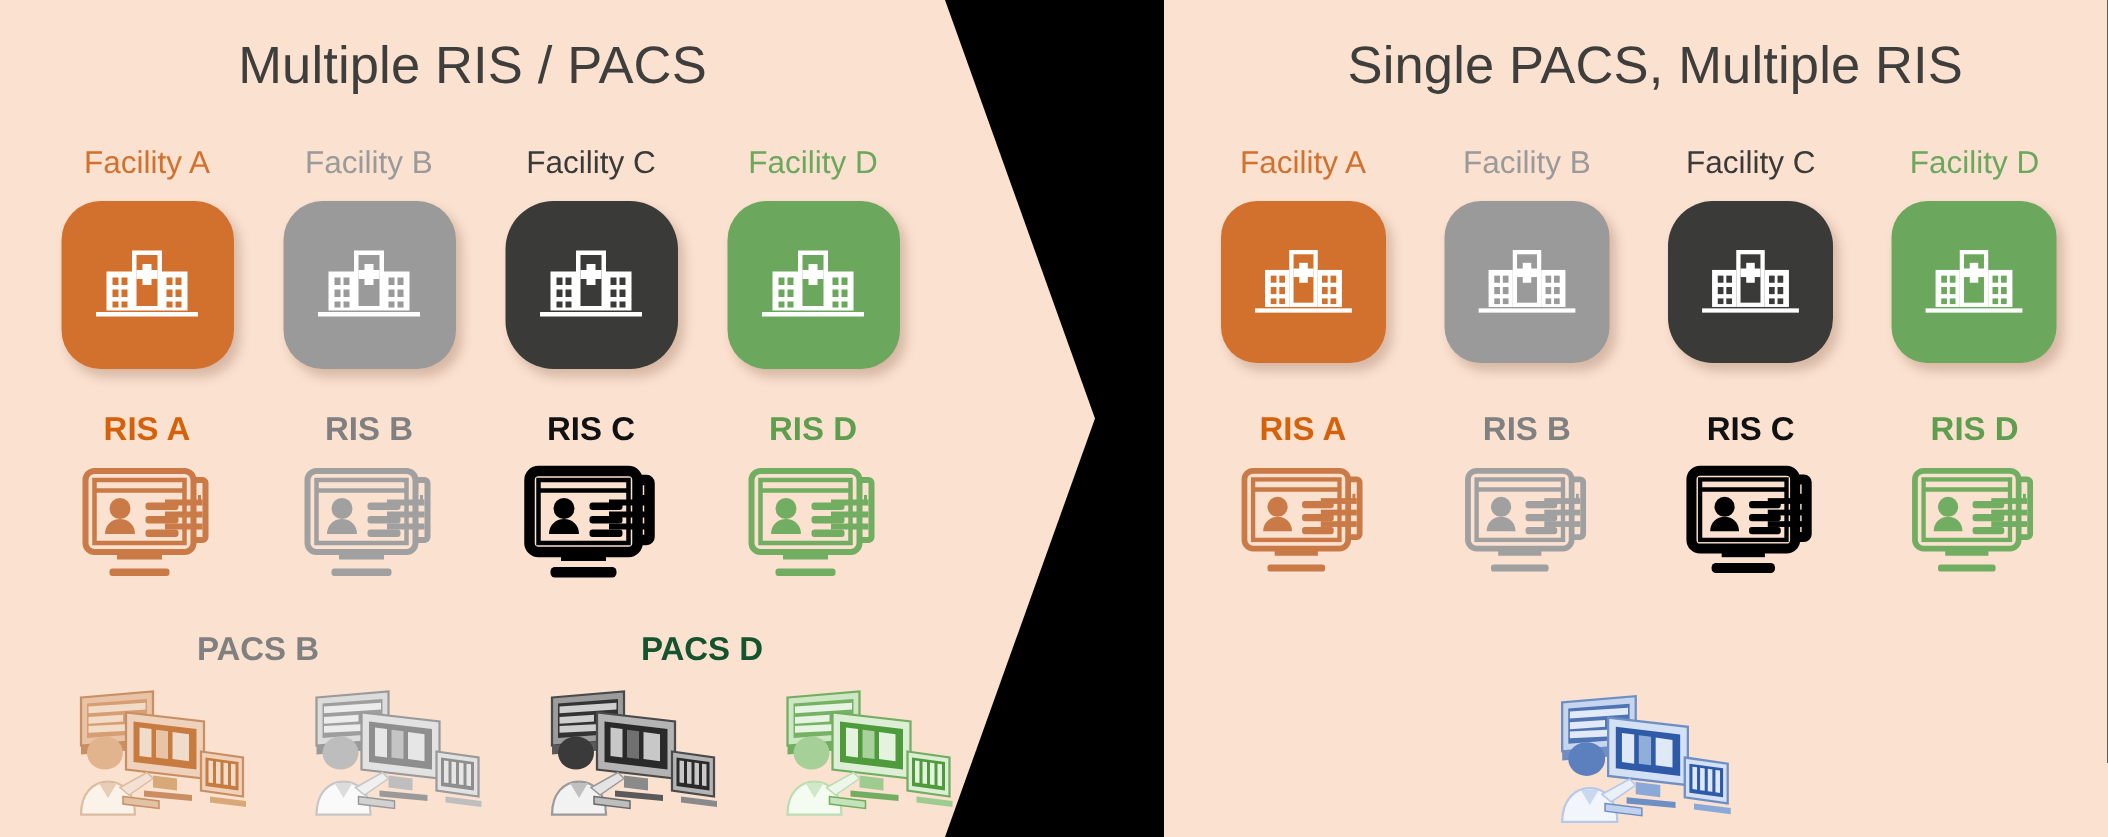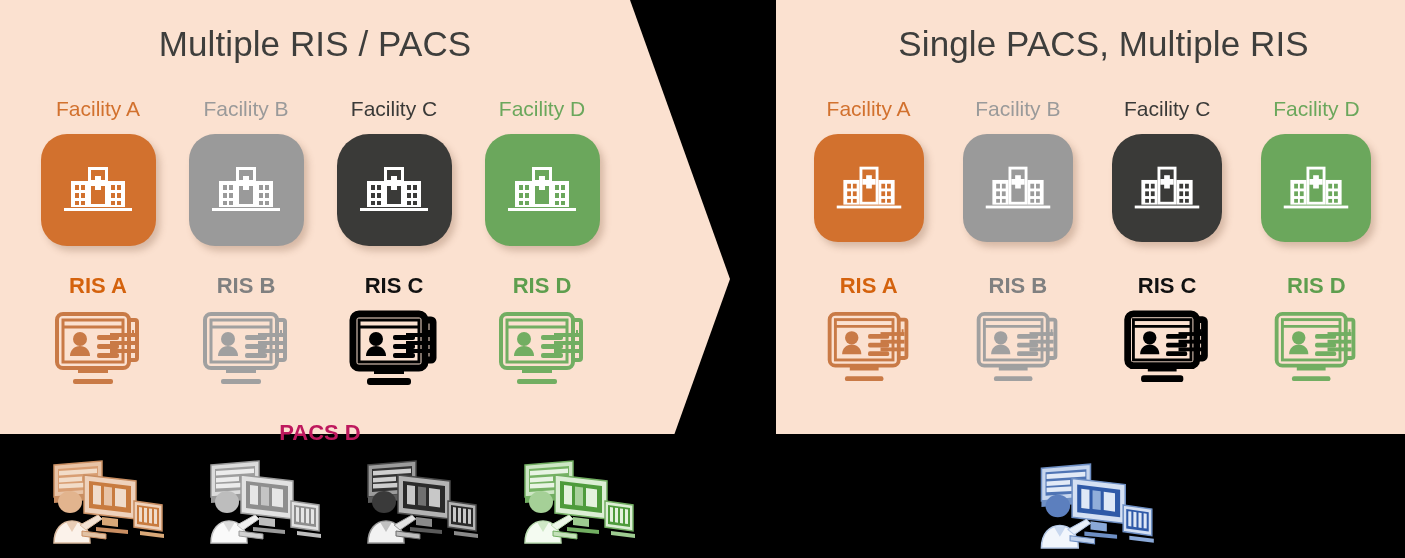--- a/index.html
+++ b/index.html
@@ -11,21 +11,21 @@
   }
   #stage {
     position: relative;
     width: 1405px; height: 558px;
     background: #000000;
   }
 
   
   .panel {
     position: absolute;
-    top: 0; height: 434px;
+    top: 0; height: 558px;
     background: #FBE1D0;
   }
   #panel-left {
     left: 0; width: 730px;
     clip-path: polygon(0 0, 630px 0, 730px 279px, 630px 558px, 0 558px);
   }
   #panel-right {
     left: 776px; width: 629px;
   }
 
@@ -389,21 +389,24 @@
             <rect x="62" y="43" width="25" height="4"></rect>
             <rect x="30" y="62" width="30" height="5"></rect>
             <rect x="25" y="73" width="40" height="5" rx="2"></rect>
           </g>
         </svg>
       </div>
     </div>
 
     <div class="row row-pacs-labels">
       <div class="col">
-        <span class="pacs-label" style="color:#be185d">PACS D</span>
+        <span class="pacs-label" style="color:#808080">PACS B</span>
+      </div>
+      <div class="col">
+        <span class="pacs-label" style="color:#14532d">PACS D</span>
       </div>
     </div>
 
     <div class="row row-pacs-icons">
       <div class="col">
         <svg class="pacs-icon" viewBox="0 0 125 92">
           <g>
             <polygon points="14,10 62,6 62,38 14,42" fill="#E8C3A6" stroke="#C98E62" stroke-width="1.5"></polygon>
             <polygon points="18,14 58,11 58,34 18,37" fill="#D89E73"></polygon>
             <polygon points="19,16 57,13.5 57,18 19,20.5" fill="#F2DCC8"></polygon>

